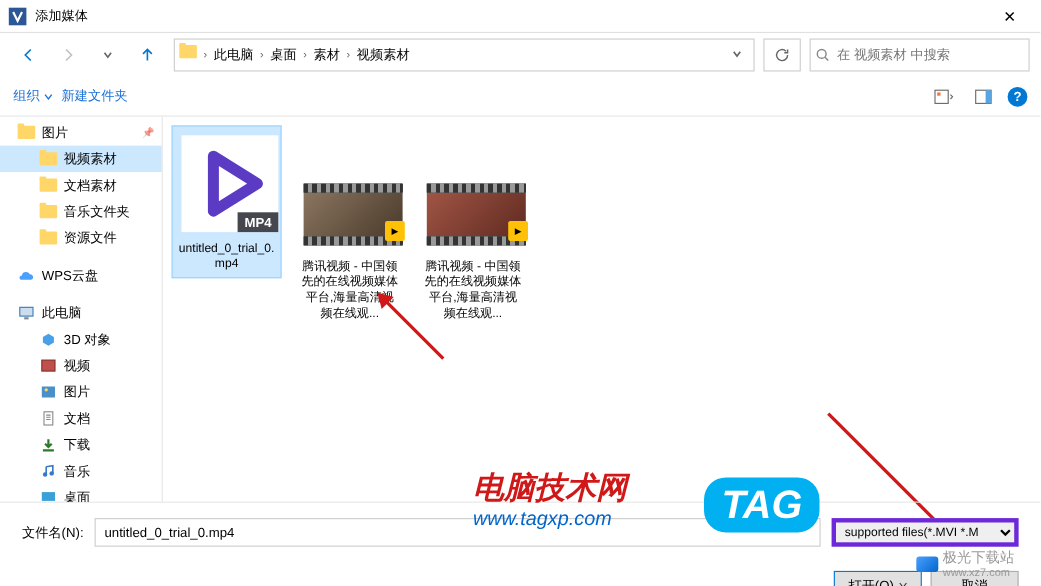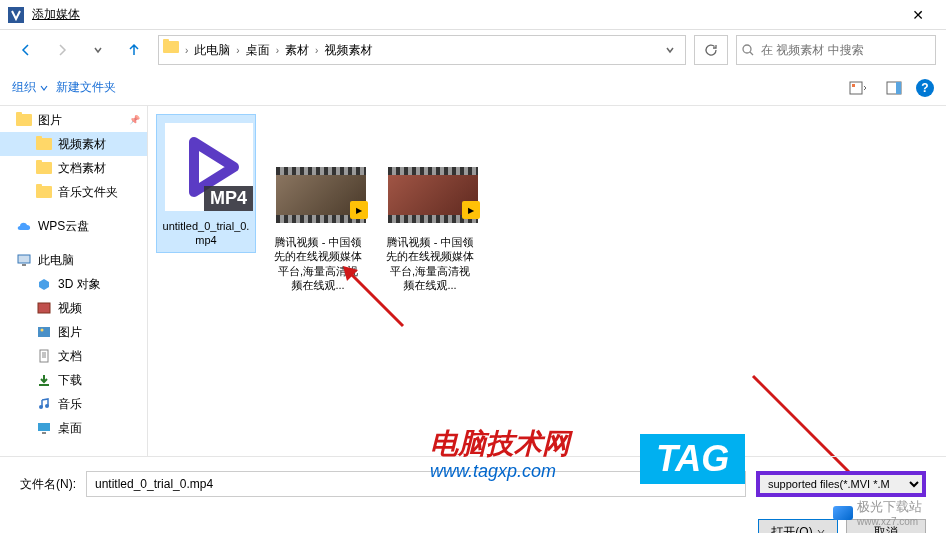--- a/index.html
+++ b/index.html
@@ -1,21 +1,21 @@
 <!DOCTYPE html>
 <html><head>
   <meta charset="utf-8">
   <style>
     * { margin: 0; padding: 0; box-sizing: border-box; font-family: "Microsoft YaHei", "Segoe UI", sans-serif; }
     body { width: 946px; height: 533px; background: #fff; overflow: hidden; position: relative; }
     
     .title-bar { height: 30px; display: flex; align-items: center; padding: 0 8px; border-bottom: 1px solid #e0e0e0; }
     .title-bar-icon { width: 16px; height: 16px; background: #2b5797; margin-right: 8px; display: flex; align-items: center; justify-content: center; }
     .title-bar-icon svg { width: 12px; height: 12px; }
-    .title-text { font-size: 12px; flex: 1; text-decoration: underline; }
+    .title-text { font-size: 12px; flex: 1; }
     .close-btn { width: 40px; height: 30px; display: flex; align-items: center; justify-content: center; cursor: pointer; font-size: 14px; }
     
     .nav-bar { height: 40px; display: flex; align-items: center; padding: 4px 10px; gap: 4px; }
     .nav-btn { width: 32px; height: 28px; display: flex; align-items: center; justify-content: center; cursor: pointer; border-radius: 2px; }
     .nav-btn.disabled { opacity: 0.4; }
     .breadcrumb-bar { flex: 1; height: 30px; border: 1px solid #ccc; display: flex; align-items: center; padding: 0 4px; margin: 0 4px; }
     .bc-icon { width: 18px; height: 18px; margin-right: 2px; }
     .bc-item { padding: 0 4px; font-size: 12px; cursor: pointer; }
     .bc-sep { font-size: 10px; color: #666; padding: 0 2px; }
     .bc-down { margin-left: auto; padding: 0 6px; cursor: pointer; }
@@ -38,21 +38,21 @@
     .tree-icon { width: 16px; height: 14px; display: flex; align-items: center; justify-content: center; }
     .folder-ic { width: 16px; height: 12px; background: #ffd768; border-radius: 1px; position: relative; }
     .folder-ic::before { content: ""; position: absolute; top: -2px; left: 0; width: 6px; height: 3px; background: #ffd768; border-radius: 1px 1px 0 0; }
     .tree-sep { height: 10px; }
     
     .content { flex: 1; padding: 8px; display: flex; gap: 12px; align-items: flex-start; position: relative; }
     .file-item { width: 100px; text-align: center; padding: 4px; cursor: pointer; border: 1px solid transparent; }
     .file-item.selected { background: #cce8ff; border: 1px solid #99d1ff; }
     .file-thumb { width: 96px; height: 96px; display: flex; align-items: center; justify-content: center; position: relative; margin: 0 auto; }
     .play-icon-large { width: 88px; height: 88px; background: #fff; display: flex; align-items: center; justify-content: center; position: relative; }
-    .mp4-label { position: absolute; bottom: 0; right: 0; background: rgba(50,50,60,0.9); color: #fff; padding: 2px 6px; font-size: 18px; font-weight: bold; }
+    .mp4-label { position: absolute; bottom: 0; right: 0; background: rgba(50,50,60,0.9); color: #fff; padding: 2px 6px; font-size: 12px; font-weight: bold; }
     .file-name { font-size: 11px; margin-top: 4px; line-height: 1.3; word-break: break-all; }
     .video-thumb { width: 90px; height: 56px; background: linear-gradient(135deg, #8a7560, #4a3a2a); border-top: 8px solid #333; border-bottom: 8px solid #333; position: relative; }
     .video-thumb.v2 { background: linear-gradient(135deg, #a05545, #602a20); }
     .film-strip { position: absolute; left: 0; right: 0; height: 8px; background: #333; background-image: repeating-linear-gradient(90deg, #333 0, #333 4px, #999 4px, #999 8px); }
     .film-top { top: -8px; } .film-bot { bottom: -8px; }
     .player-badge { position: absolute; bottom: -4px; right: -2px; width: 18px; height: 18px; background: #ffc107; border-radius: 2px; display: flex; align-items: center; justify-content: center; font-size: 8px; }
     
     .arrow-red { position: absolute; width: 80px; height: 80px; pointer-events: none; }
     .arrow1 { left: 185px; top: 150px; }
     .arrow2 { left: 580px; top: 260px; }
@@ -61,21 +61,21 @@
     .filename-label { font-size: 12px; }
     .filename-input { flex: 1; height: 26px; border: 1px solid #ccc; padding: 0 8px; font-size: 12px; outline: none; }
     .filetype-select { width: 170px; height: 26px; border: 4px solid #6d28d9; font-size: 11px; padding: 0 4px; }
     .action-buttons-row { padding: 8px 20px; display: flex; justify-content: flex-end; gap: 8px; }
     .btn { min-width: 80px; height: 26px; border: 1px solid #adadad; background: #e1e1e1; font-size: 12px; cursor: pointer; display: flex; align-items: center; justify-content: center; padding: 0 10px; gap: 4px; }
     .btn.default { border-color: #0078d4; }
     
     .watermark-text { position: absolute; left: 430px; top: 425px; pointer-events: none; z-index: 100; }
     .wm-cn { font-size: 28px; font-weight: bold; color: #d01818; font-style: italic; }
     .wm-url { font-size: 18px; color: #0066cc; font-style: italic; margin-top: -2px; }
-    .tag-badge { position: absolute; left: 640px; top: 434px; background: #00b0f0; color: #fff; font-size: 36px; font-weight: bold; padding: 4px 16px; border-radius: 0; pointer-events: none; z-index: 100; font-style: italic; }
+    .tag-badge { position: absolute; left: 640px; top: 434px; background: #00b0f0; color: #fff; font-size: 36px; font-weight: bold; padding: 4px 16px; border-radius: 20px; pointer-events: none; z-index: 100; font-style: italic; }
     .wm-right { position: absolute; right: 24px; bottom: 6px; font-size: 13px; color: #999; z-index: 100; pointer-events: none; display: flex; align-items: center; gap: 4px; justify-content: center; }
     .wm-right-icon { width: 20px; height: 14px; background: linear-gradient(135deg, #4aa0ff, #0066cc); border-radius: 3px; }
   </style>
 </head>
 <body>
 
 <div class="title-bar">
   <div class="title-bar-icon">
     <svg viewBox="0 0 12 12">
         <path d="M2 2 L6 10 L10 2" stroke="#fff" stroke-width="2" fill="none"></path>
@@ -185,20 +185,26 @@
           <div class="folder-ic"></div>
         </span>
       <span>文档素材</span>
     </div>
     <div class="tree-item level2">
       <span class="tree-icon">
           <div class="folder-ic"></div>
         </span>
       <span>音乐文件夹</span>
     </div>
+    <div class="tree-item level2">
+      <span class="tree-icon">
+          <div class="folder-ic"></div>
+        </span>
+      <span>资源文件</span>
+    </div>
     <div class="tree-sep"></div>
     <div class="tree-item">
       <span class="tree-icon">
           <svg width="16" height="12" viewBox="0 0 16 12">
             <path d="M4 10 C1 10 1 6 4 6 C4 2 10 2 11 5 C15 5 15 10 12 10 Z" fill="#4aa0ff"></path>
           </svg>
         </span>
       <span>WPS云盘</span>
     </div>
     <div class="tree-sep"></div>

